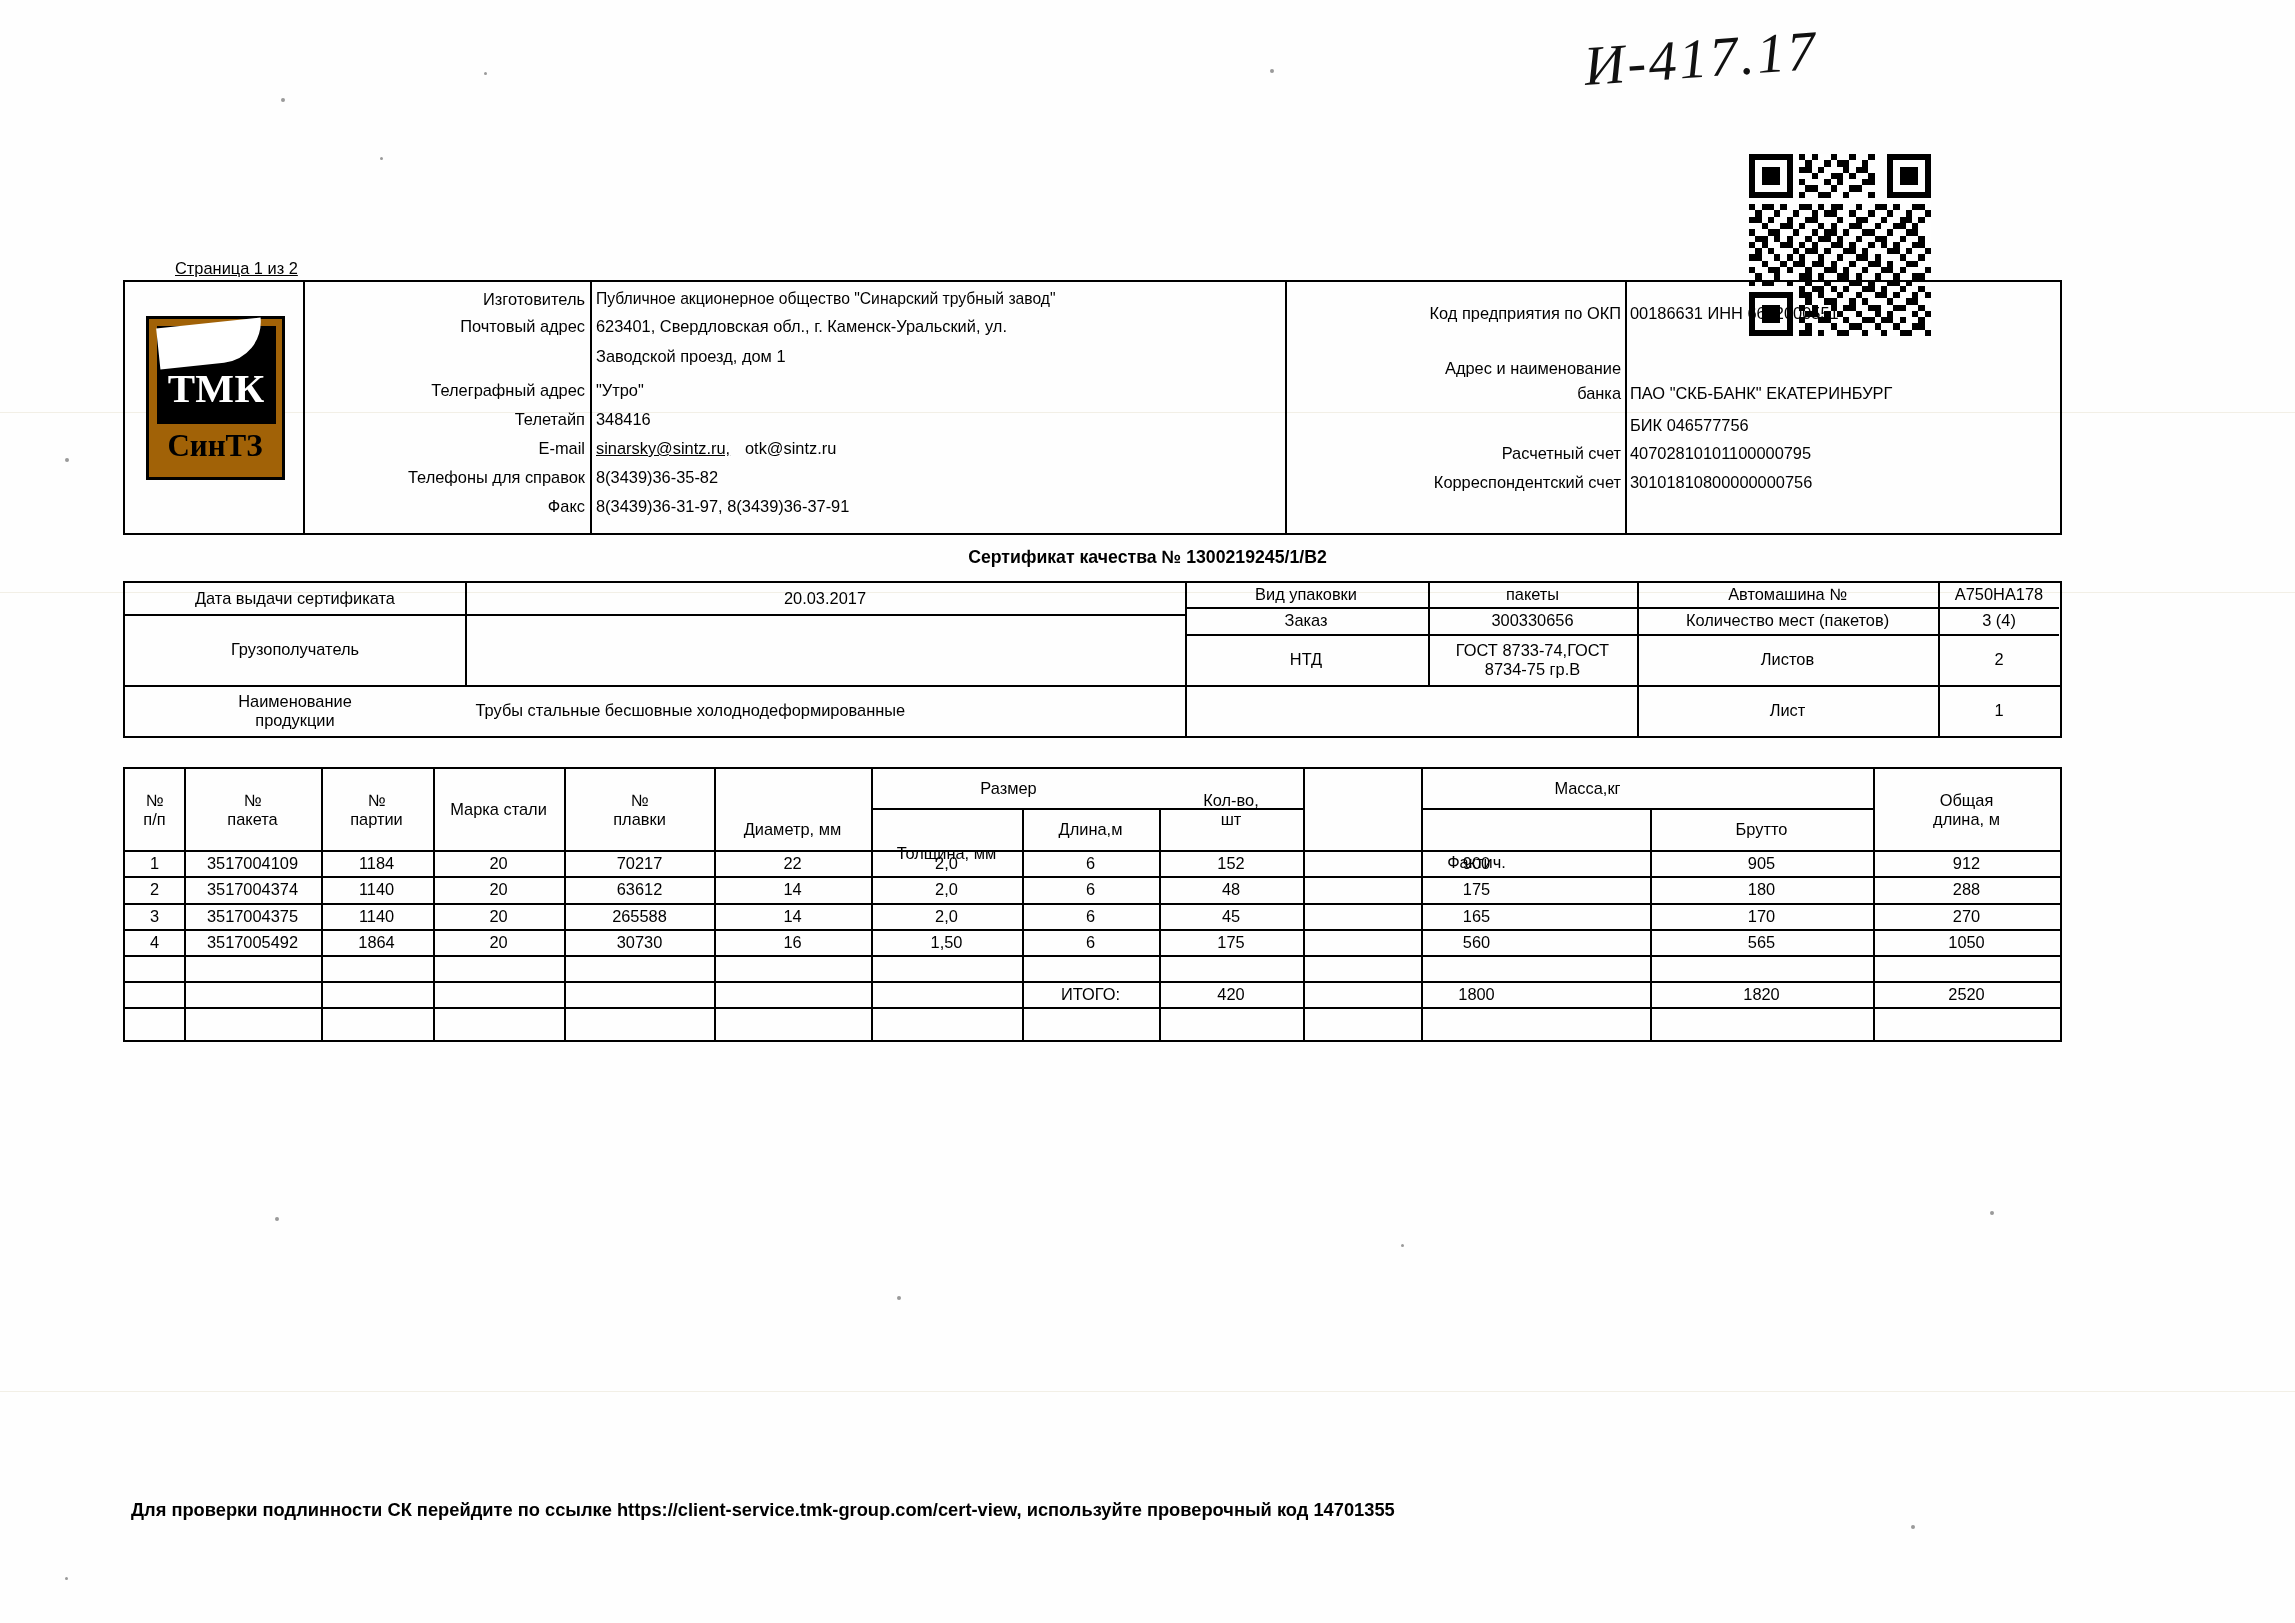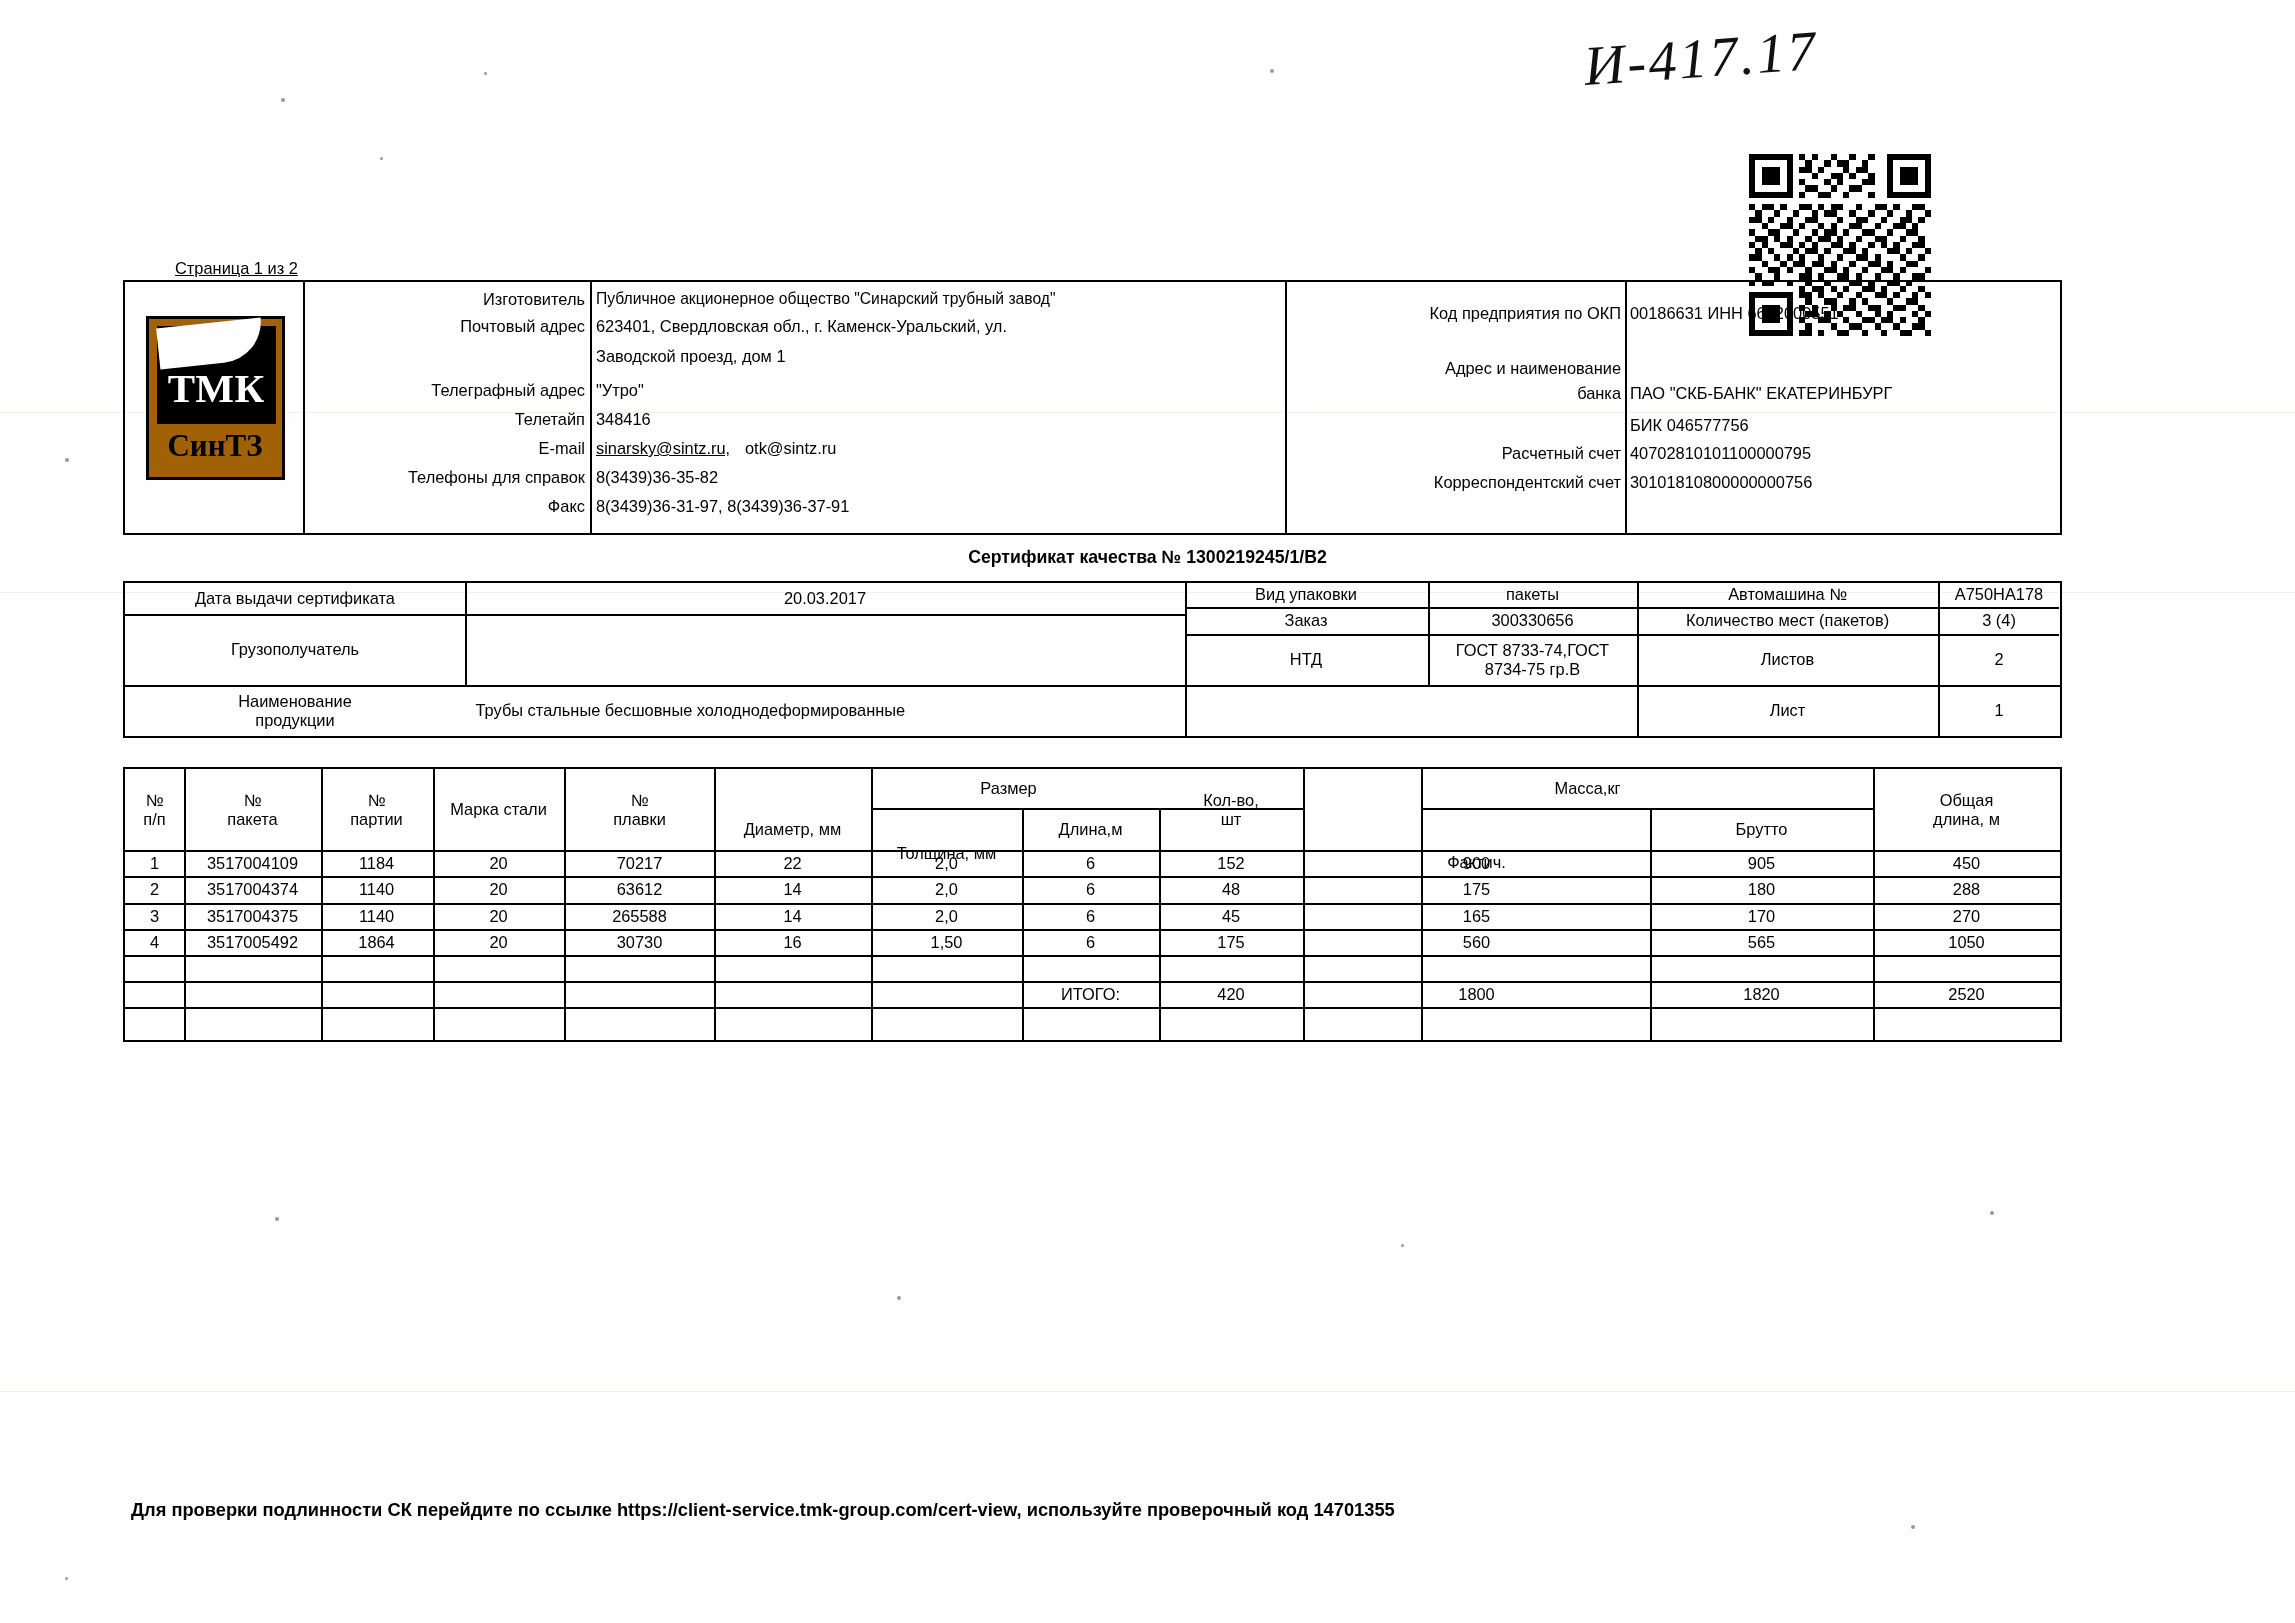--- a/index.html
+++ b/index.html
@@ -632,21 +632,21 @@
     <div class="cell" style="left:59px; top:81px; width:137px; height:26px;">3517004109</div>
     <div class="cell" style="left:196px; top:81px; width:111px; height:26px;">1184</div>
     <div class="cell" style="left:308px; top:81px; width:131px; height:26px;">20</div>
     <div class="cell" style="left:439px; top:81px; width:151px; height:26px;">70217</div>
     <div class="cell" style="left:589px; top:81px; width:157px; height:26px;">22</div>
     <div class="cell" style="left:746px; top:81px; width:151px; height:26px;">2,0</div>
     <div class="cell" style="left:897px; top:81px; width:137px; height:26px;">6</div>
     <div class="cell" style="left:1034px; top:81px; width:144px; height:26px;">152</div>
     <div class="cell" style="left:1178px; top:81px; width:347px; height:26px;">900</div>
     <div class="cell" style="left:1525px; top:81px; width:223px; height:26px;">905</div>
-    <div class="cell" style="left:1748px; top:81px; width:187px; height:26px;">450</div>
+    <div class="cell" style="left:1748px; top:81px; width:187px; height:26px;">912</div>
 
     <div class="cell" style="left:0; top:107px; width:59px; height:26px;">2</div>
     <div class="cell" style="left:59px; top:107px; width:137px; height:26px;">3517004374</div>
     <div class="cell" style="left:196px; top:107px; width:111px; height:26px;">1140</div>
     <div class="cell" style="left:308px; top:107px; width:131px; height:26px;">20</div>
     <div class="cell" style="left:439px; top:107px; width:151px; height:26px;">63612</div>
     <div class="cell" style="left:589px; top:107px; width:157px; height:26px;">14</div>
     <div class="cell" style="left:746px; top:107px; width:151px; height:26px;">2,0</div>
     <div class="cell" style="left:897px; top:107px; width:137px; height:26px;">6</div>
     <div class="cell" style="left:1034px; top:107px; width:144px; height:26px;">48</div>

